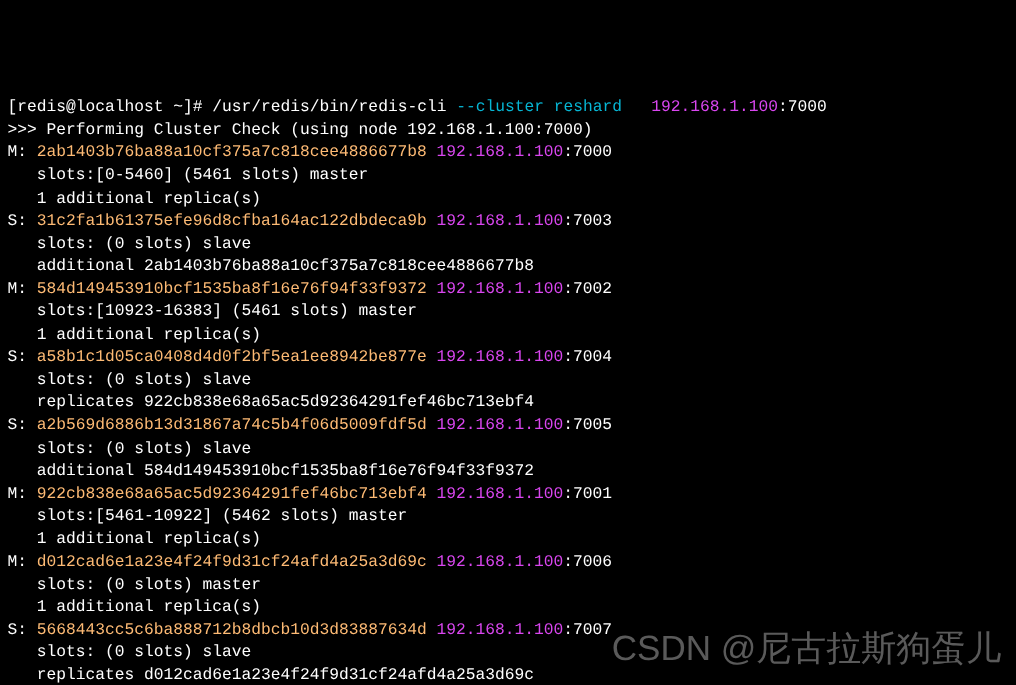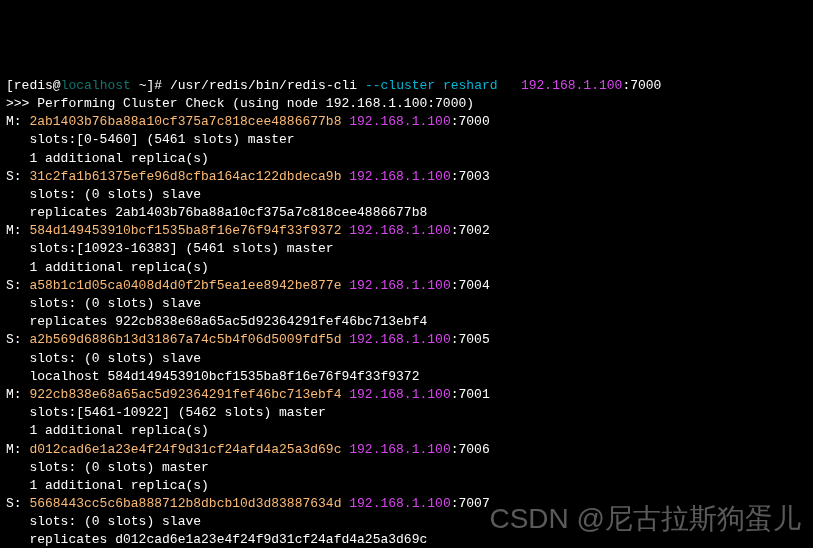--- a/index.html
+++ b/index.html
@@ -9,21 +9,21 @@
       font-family: "Courier New", monospace;
       font-size: 13px;
       line-height: 1.4;
       padding: 4px 6px;
       width: 813px;
       height: 548px;
       overflow: hidden;
       white-space: pre;
     }
     .white { color: #fff; }
-    .red { color: #0f766e; }
+    .red { color: #ffffff; }
     .magenta { color: #d946ef; }
     .cyan { color: #06b6d4; }
     .yellow { color: #fdba74; }
     .watermark {
       position: absolute;
       bottom: 10px;
       right: 12px;
       font-size: 28px;
       color: rgba(200,200,200,0.45);
       font-family: sans-serif;
@@ -34,30 +34,30 @@
 
 
 
 <div><span><span class="white">[</span><span class="white">redis</span><span class="white">@</span><span class="red">localhost</span><span class="white"> ~</span><span class="white">]#</span><span class="white"> /usr/redis/bin/redis-cli </span><span class="cyan">--cluster reshard</span><span>   </span><span class="magenta">192.168.1.100</span><span class="white">:7000</span></span>
 <span class="white">&gt;&gt;&gt; Performing Cluster Check (using node 192.168.1.100:7000)</span>
 <div id="nodes-container"><span class="white">M: </span><span class="yellow">2ab1403b76ba88a10cf375a7c818cee4886677b8 </span><span class="magenta">192.168.1.100</span><span class="white">:7000</span>
 <span class="white">   slots:[0-5460] (5461 slots) master</span>
 <span class="white">   1 additional replica(s)</span>
 <span class="white">S: </span><span class="yellow">31c2fa1b61375efe96d8cfba164ac122dbdeca9b </span><span class="magenta">192.168.1.100</span><span class="white">:7003</span>
 <span class="white">   slots: (0 slots) slave</span>
-<span class="white">   replicates 2ab1403b76ba88a10cf375a7c818cee4886677b8</span>
+<span class="white">   additional 2ab1403b76ba88a10cf375a7c818cee4886677b8</span>
 <span class="white">M: </span><span class="yellow">584d149453910bcf1535ba8f16e76f94f33f9372 </span><span class="magenta">192.168.1.100</span><span class="white">:7002</span>
 <span class="white">   slots:[10923-16383] (5461 slots) master</span>
 <span class="white">   1 additional replica(s)</span>
 <span class="white">S: </span><span class="yellow">a58b1c1d05ca0408d4d0f2bf5ea1ee8942be877e </span><span class="magenta">192.168.1.100</span><span class="white">:7004</span>
 <span class="white">   slots: (0 slots) slave</span>
 <span class="white">   replicates 922cb838e68a65ac5d92364291fef46bc713ebf4</span>
 <span class="white">S: </span><span class="yellow">a2b569d6886b13d31867a74c5b4f06d5009fdf5d </span><span class="magenta">192.168.1.100</span><span class="white">:7005</span>
 <span class="white">   slots: (0 slots) slave</span>
-<span class="white">   localhost 584d149453910bcf1535ba8f16e76f94f33f9372</span>
+<span class="white">   additional 584d149453910bcf1535ba8f16e76f94f33f9372</span>
 <span class="white">M: </span><span class="yellow">922cb838e68a65ac5d92364291fef46bc713ebf4 </span><span class="magenta">192.168.1.100</span><span class="white">:7001</span>
 <span class="white">   slots:[5461-10922] (5462 slots) master</span>
 <span class="white">   1 additional replica(s)</span>
 <span class="white">M: </span><span class="yellow">d012cad6e1a23e4f24f9d31cf24afd4a25a3d69c </span><span class="magenta">192.168.1.100</span><span class="white">:7006</span>
 <span class="white">   slots: (0 slots) master</span>
 <span class="white">   1 additional replica(s)</span>
 <span class="white">S: </span><span class="yellow">5668443cc5c6ba888712b8dbcb10d3d83887634d </span><span class="magenta">192.168.1.100</span><span class="white">:7007</span>
 <span class="white">   slots: (0 slots) slave</span>
 <span class="white">   replicates d012cad6e1a23e4f24f9d31cf24afd4a25a3d69c</span>
 </div>

